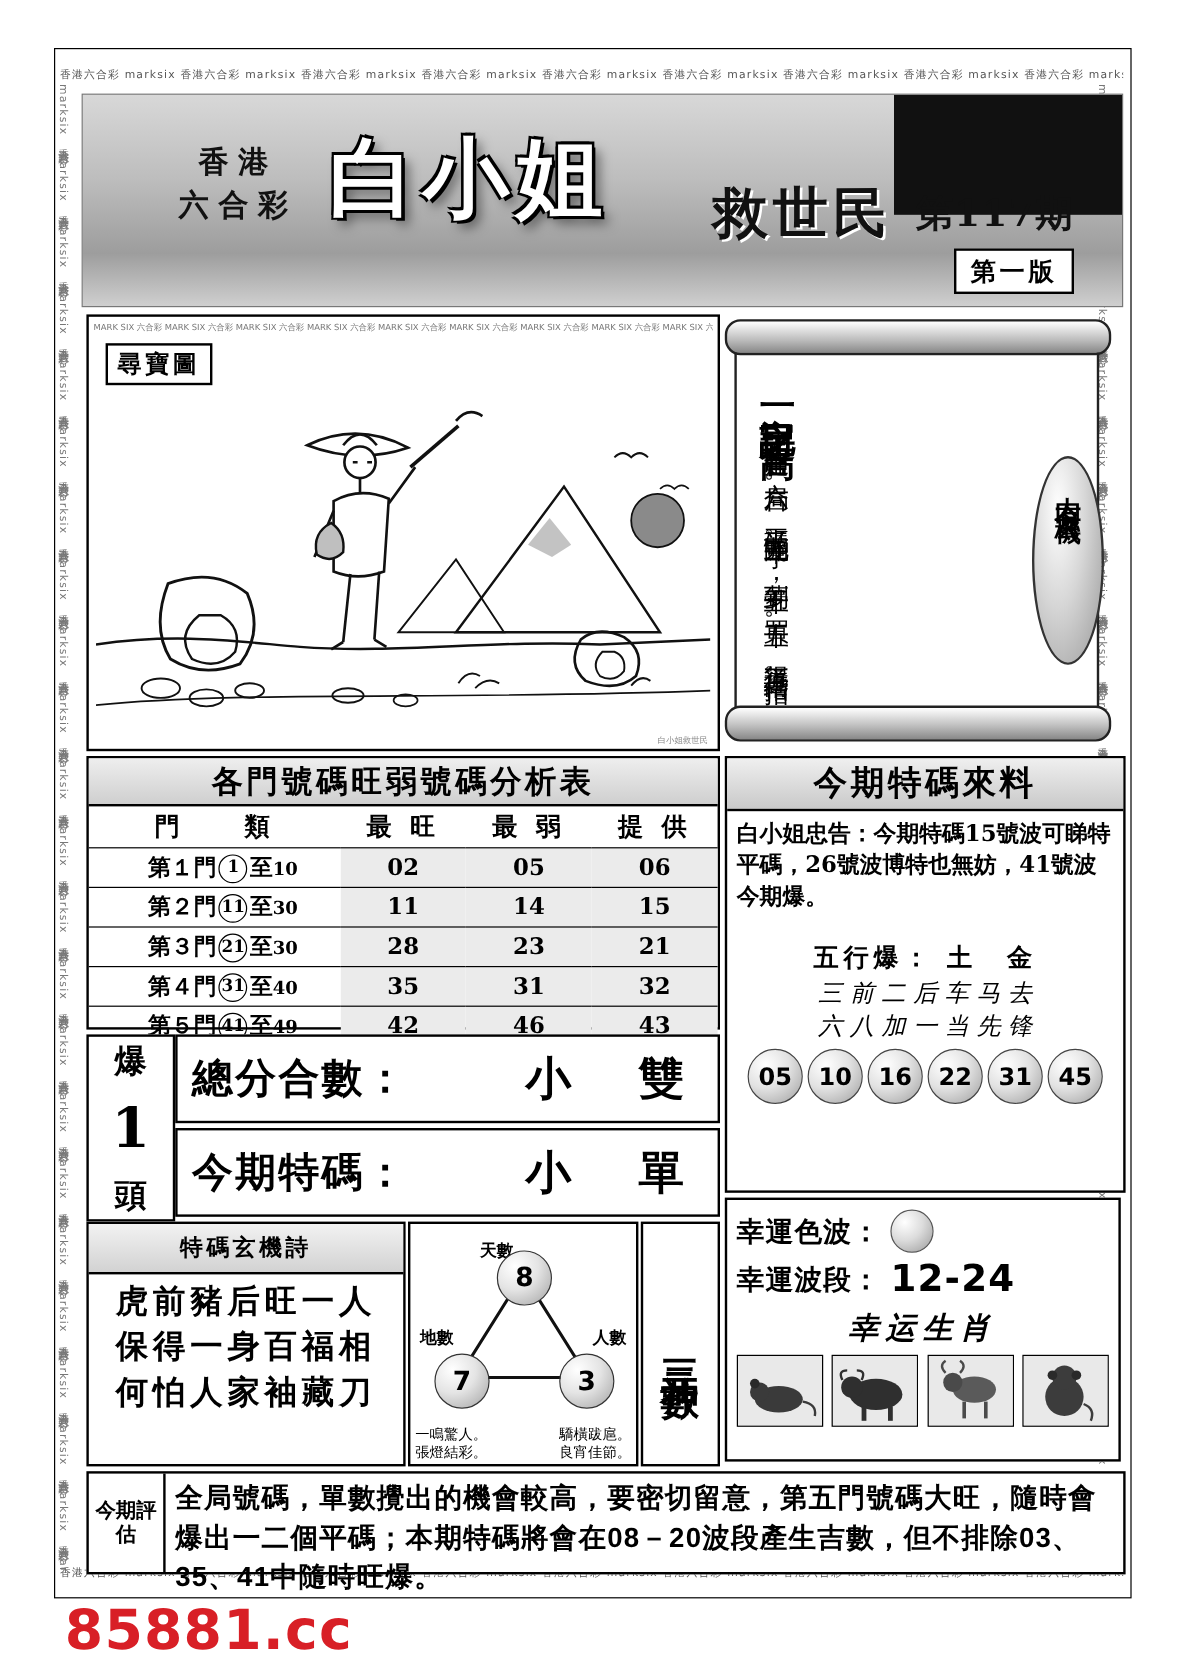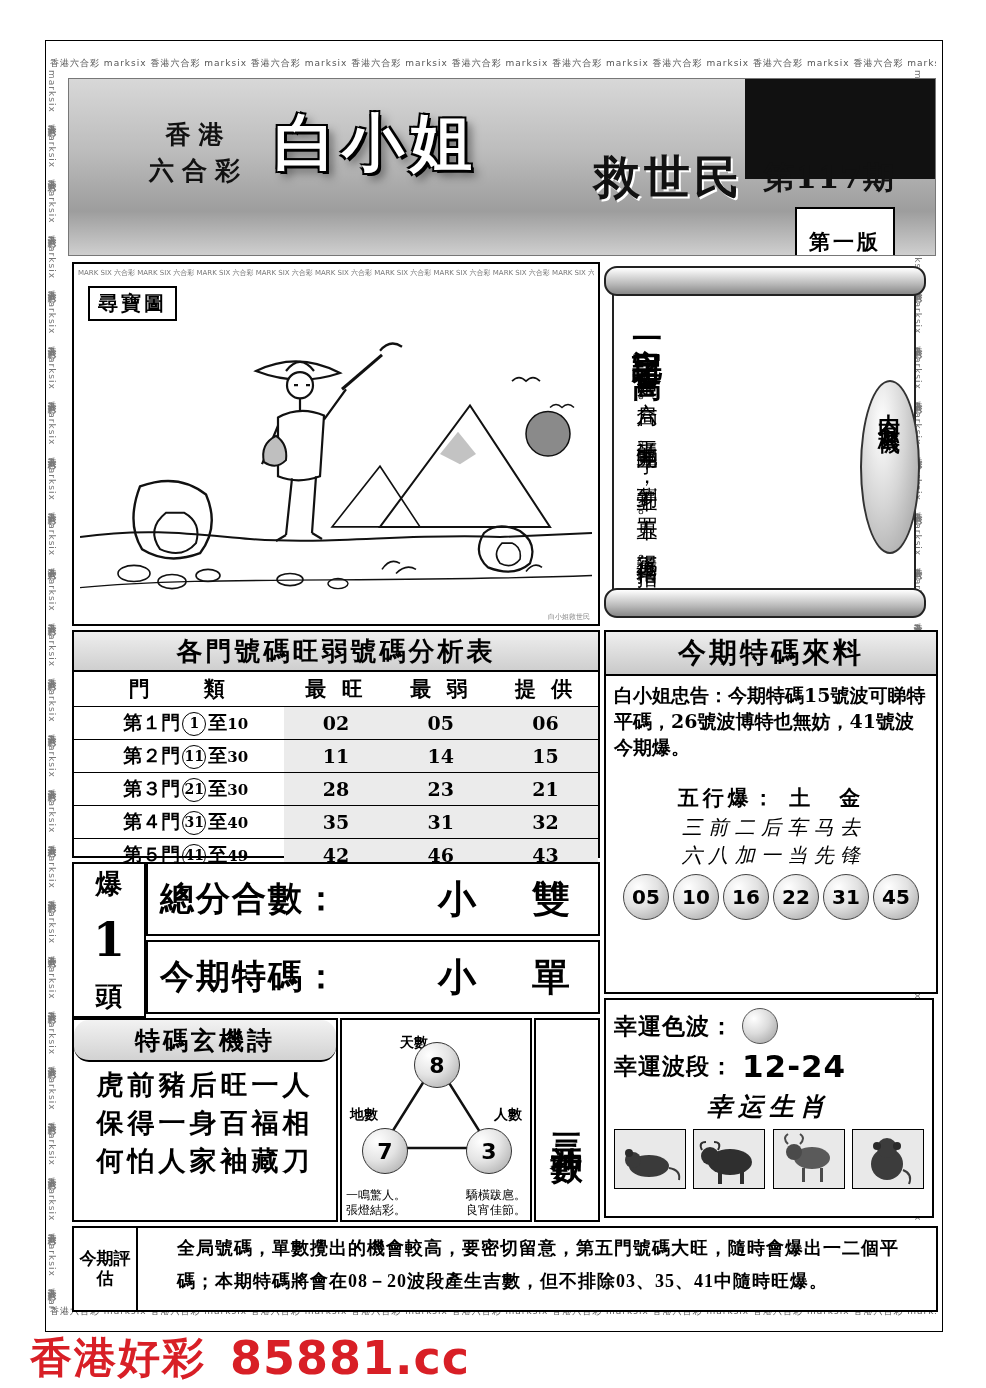--- a/index.html
+++ b/index.html
@@ -19,30 +19,30 @@
   .hstrip{font-size:9px;color:#555;line-height:22px;white-space:nowrap;}
 
   
   .masthead{position:absolute;left:68px;top:78px;width:866px;height:176px;
             background:linear-gradient(180deg,#d8d8d8 0%,#bdbdbd 40%,#9d9d9d 75%,#cfcfcf 100%);
             border:1px solid #777;overflow:hidden;}
   .mh-dark{position:absolute;right:0;top:0;width:190px;height:100px;background:#111;}
   .mh-hk{position:absolute;left:80px;top:38px;font-family:"DejaVu Serif","Liberation Serif",serif;
          font-weight:bold;font-size:25px;color:#111;letter-spacing:8px;line-height:36px;text-align:center;}
   .mh-title{position:absolute;left:205px;top:22px;font-family:Liberation Serif, serif;
-            font-weight:bold;font-size:62px;color:#fff;letter-spacing:6px;
+            font-weight:bold;font-size:72px;color:#fff;letter-spacing:6px;
             text-shadow:3px 3px 0 #000,-2px -2px 0 #000,2px -2px 0 #000,-2px 2px 0 #000, 6px 6px 10px rgba(0,0,0,.5);}
   .mh-sub{position:absolute;left:525px;top:68px;font-family:"DejaVu Serif","Liberation Serif",serif;
           font-weight:bold;font-size:46px;color:#111;letter-spacing:4px;
           text-shadow:2px 2px 0 #fff;}
   .mh-issue{position:absolute;right:40px;top:78px;font-family:"DejaVu Serif","Liberation Serif",serif;
             font-weight:bold;font-size:31px;color:#111;letter-spacing:1px;}
   .mh-ed{position:absolute;right:40px;top:128px;background:#fff;border:2px solid #000;
          font-family:"DejaVu Serif","Liberation Serif",serif;font-weight:bold;font-size:21px;
-         padding:19px 12px;letter-spacing:3px;}
+         padding:3px 12px;letter-spacing:3px;}
 
   
   .picbox{position:absolute;left:72px;top:262px;width:524px;height:360px;background:#fff;border:2px solid #000;}
   .pic-dotted{position:absolute;left:4px;top:4px;right:4px;height:12px;font-size:7px;color:#777;overflow:hidden;white-space:nowrap;}
   .pic-label{position:absolute;left:14px;top:22px;border:2px solid #000;background:#fff;
              font-family:"DejaVu Serif","Liberation Serif",serif;font-weight:bold;font-size:20px;
              padding:2px 8px;letter-spacing:3px;}
   .pic-canvas{position:absolute;left:6px;top:20px;right:6px;bottom:6px;}
   .pic-credit{position:absolute;right:8px;bottom:2px;font-size:7px;color:#888;}
 
@@ -110,21 +110,21 @@
                font-size:34px;letter-spacing:2px;padding-left:12px;}
   .rowbox .v1,.rowbox .v2{flex:1;text-align:center;font-family:"DejaVu Serif","Liberation Serif",serif;
                font-weight:bold;font-size:38px;}
   .rowA{top:0;}
   .rowB{top:78px;}
 
   
   .poembox{position:absolute;left:72px;top:1018px;width:262px;height:200px;border:2px solid #000;background:#fff;}
   .poem-title{height:40px;background:linear-gradient(180deg,#f2f2f2,#d2d2d2);border-bottom:2px solid #000;
               display:flex;align-items:center;justify-content:center;
-              font-family:"DejaVu Serif","Liberation Serif",serif;font-weight:bold;font-size:25px;letter-spacing:3px;border-radius:15px;}
+              font-family:"DejaVu Serif","Liberation Serif",serif;font-weight:bold;font-size:19px;letter-spacing:3px;}
   .poem-lines{padding:4px 0 0 0;}
   .poem-lines div{font-family:"DejaVu Serif","Liberation Serif",serif;font-size:27px;font-weight:bold;
               text-align:center;letter-spacing:4px;line-height:38px;}
 
   
   .tribox{position:absolute;left:340px;top:1018px;width:188px;height:200px;border:2px solid #000;background:#fff;}
   .tri-lbl{position:absolute;font-family:"DejaVu Serif","Liberation Serif",serif;font-size:14px;font-weight:bold;}
   .tri-ball{position:absolute;width:44px;height:44px;border-radius:50%;border:1.5px solid #333;
         background:radial-gradient(circle at 32% 28%,#fff 0%,#e4e4e4 45%,#a2a2a2 100%);
         display:flex;align-items:center;justify-content:center;
@@ -148,22 +148,22 @@
   .lk-range{font-family:"DejaVu Sans","Liberation Sans",sans-serif;font-weight:bold;font-size:31px;margin-left:8px;}
   .lk-zod-title{text-align:center;font-family:"DejaVu Serif","Liberation Serif",serif;font-style:italic;
             font-size:25px;font-weight:bold;margin-top:6px;letter-spacing:6px;}
   .zod-row{display:flex;justify-content:space-between;margin-top:6px;}
   .zod{width:70px;height:58px;border:1px solid #000;background:#efefef;position:relative;overflow:hidden;}
 
   
   .cmtbox{position:absolute;left:72px;top:1226px;width:862px;height:82px;border:2px solid #000;background:#fff;display:flex;}
   .cmt-tag{flex:0 0 62px;border-right:2px solid #000;display:flex;align-items:center;justify-content:center;
            font-family:Liberation Serif, serif;font-weight:bold;font-size:17px;line-height:20px;text-align:center;}
-  .cmt-text{flex:1;padding:4px 8px;font-family:Liberation Serif, serif;font-weight:bold;
-            font-size:18px;line-height:33px;letter-spacing:1px;margin-left:31px;}
+  .cmt-text{flex:1;padding:4px 8px;font-family:Liberation Sans, sans-serif;font-weight:bold;
+            font-size:23px;line-height:33px;letter-spacing:1px;}
 
   
   .footer{position:absolute;left:30px;top:1330px;width:930px;height:56px;display:flex;align-items:center;}
   .ft-cn{font-family:"DejaVu Serif","Liberation Serif",serif;font-weight:bold;font-size:42px;color:#d81f26;letter-spacing:2px;}
   .ft-num{font-family:"DejaVu Sans","Liberation Sans",sans-serif;font-weight:bold;font-size:46px;color:#d81f26;margin-left:24px;letter-spacing:1px;}
 </style>
 </head>
 <body>
 
 <div id="page">
@@ -442,17 +442,16 @@
       </div>
     </div>
   </div>
 
   <div class="cmtbox">
     <div class="cmt-tag">今期評估</div>
     <div class="cmt-text">全局號碼，單數攪出的機會較高，要密切留意，第五門號碼大旺，隨時會爆出一二個平碼；本期特碼將會在08－20波段產生吉數，但不排除03、35、41中隨時旺爆。</div>
   </div>
 
   <div class="footer">
-    <div class="ft-cn">香港好彩</div>
     <div class="ft-num">85881.cc</div>
   </div>
 
 </div>
 
 </body></html>

